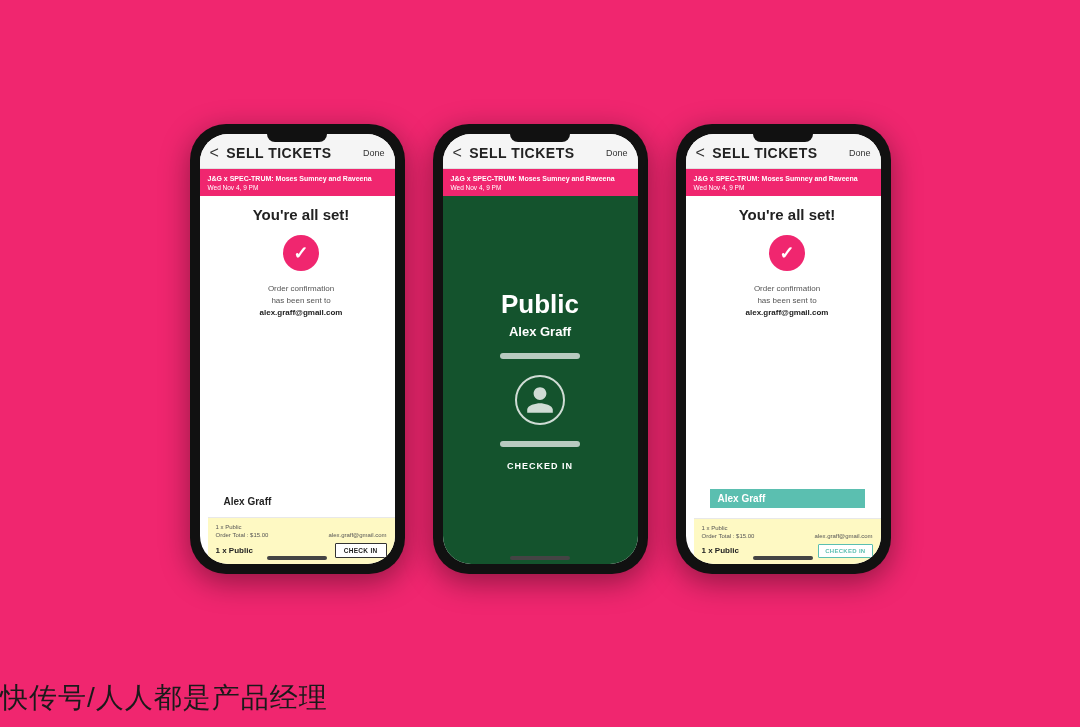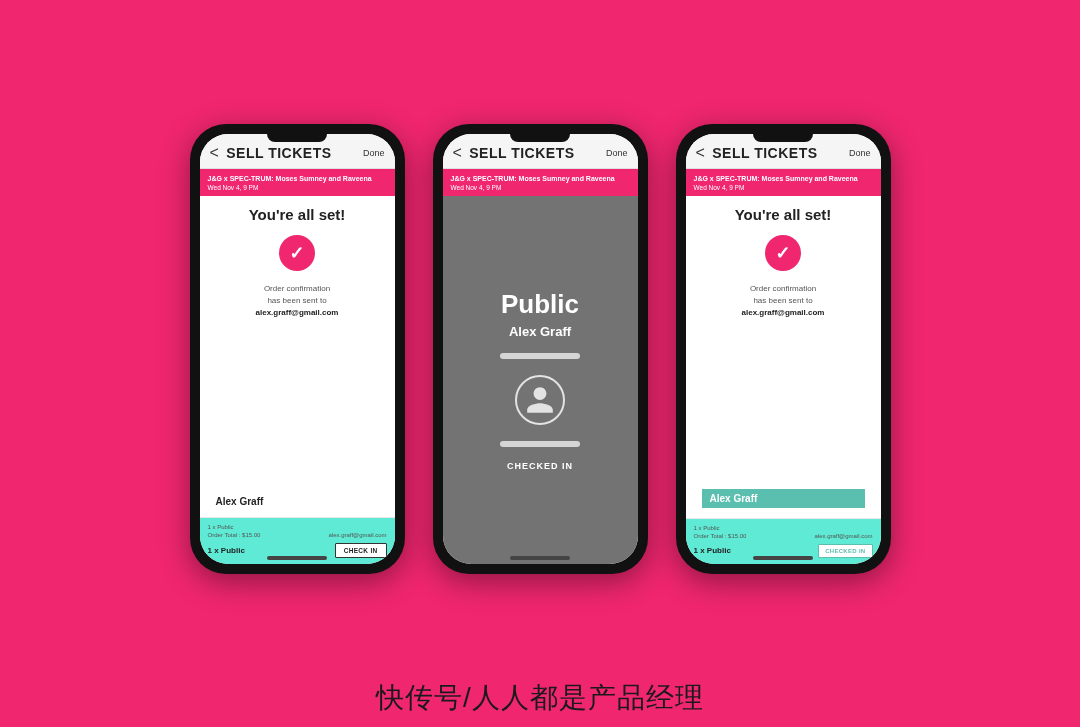--- a/index.html
+++ b/index.html
@@ -10,21 +10,20 @@
       font-family: -apple-system, BlinkMacSystemFont, 'Helvetica Neue', Arial, sans-serif;
       overflow: hidden;
       position: relative;
     }
 
     .watermark {
       position: absolute;
       bottom: 10px;
       left: 0;
       right: 0;
-      text-align: center;
       color: #1a1a1a;
       font-size: 28px;
       font-weight: 500;
       z-index: 10;
       letter-spacing: 1px;
     }
 
     .phones-container {
       display: flex;
       justify-content: center;
@@ -118,20 +117,21 @@
       margin-top: 1px;
     }
 
     
     .screen-content {
       flex: 1;
       display: flex;
       flex-direction: column;
       align-items: center;
       overflow: hidden;
+      padding-left: 8px;
     }
 
     
     .confirmation-body {
       flex: 1;
       display: flex;
       flex-direction: column;
       align-items: center;
       justify-content: center;
       padding: 10px 16px;
@@ -181,21 +181,21 @@
     .customer-name {
       font-size: 10px;
       font-weight: 600;
       color: #222;
       align-self: flex-start;
       margin-top: auto;
     }
 
     
     .bottom-bar {
-      background: #5eead4;
+      background: #fef9c3;
       border-top: 1px solid #e8e8e8;
       padding: 6px 8px;
       flex-shrink: 0;
       width: 100%;
     }
 
     .order-info {
       font-size: 6px;
       color: #555;
       margin-bottom: 2px;
@@ -241,21 +241,21 @@
       font-size: 6px;
       font-weight: 700;
       color: #5BBFB0;
       letter-spacing: 0.3px;
       cursor: pointer;
       border-radius: 1px;
     }
 
     
     .checkin-screen {
-      background: #737373;
+      background: #14532d;
       flex: 1;
       display: flex;
       flex-direction: column;
       align-items: center;
       justify-content: center;
       padding: 10px;
       width: 100%;
     }
 
     .checkin-public {

